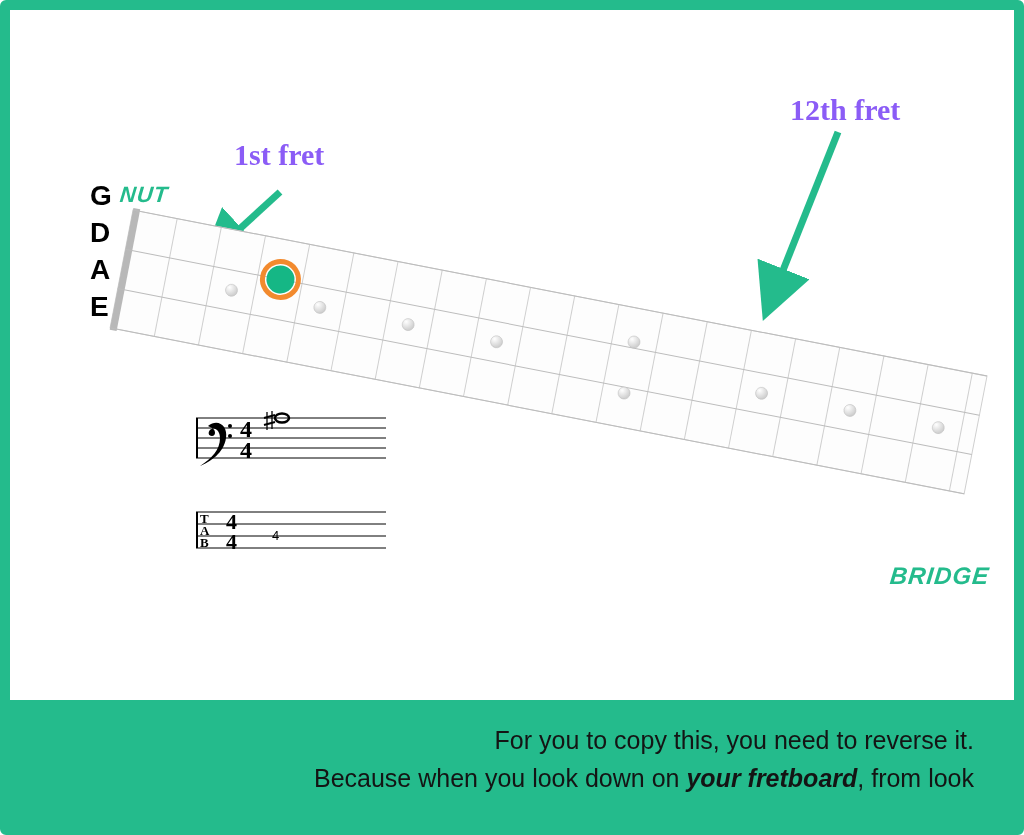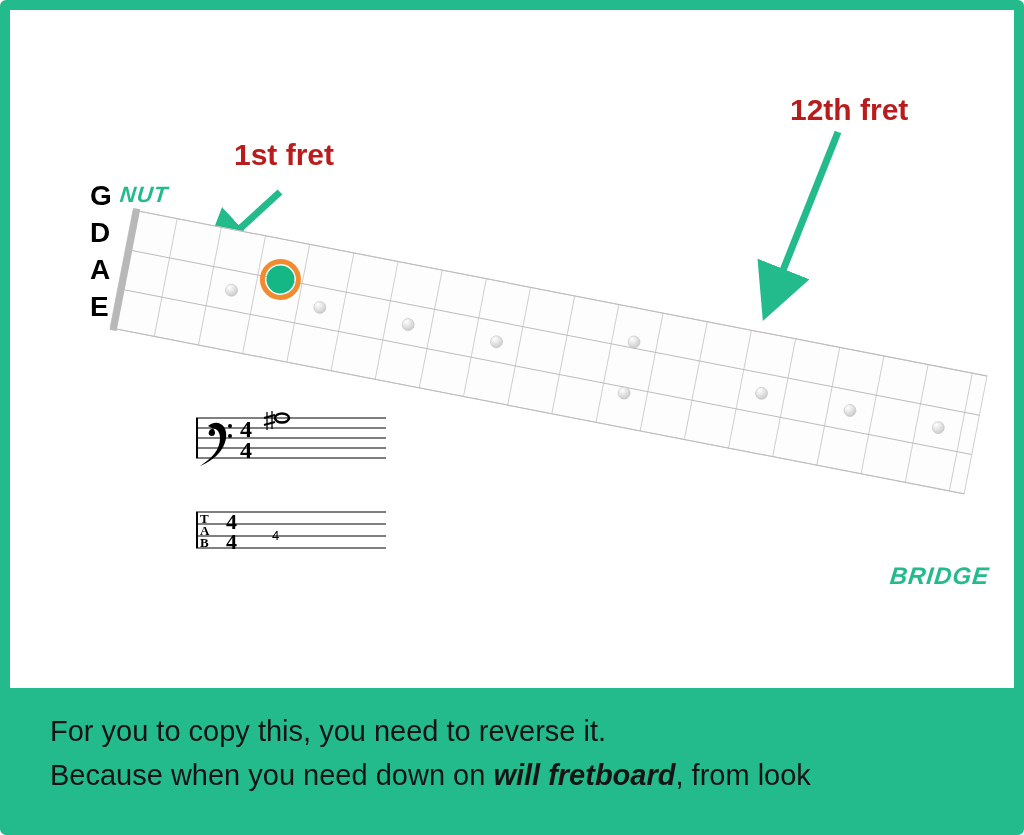--- a/index.html
+++ b/index.html
@@ -45,36 +45,36 @@
     font-family: "Comic Sans MS", cursive, sans-serif;
     font-style: italic;
     font-weight: 900;
     font-size: 24px;
     color: #24bb8c;
     letter-spacing: 1px;
     transform: skewX(-6deg);
   }
   .fret-label {
     position: absolute;
-    font-family: Liberation Sans, sans-serif;
+    font-family: Liberation Serif, serif;
     font-weight: 900;
     font-size: 30px;
-    color: #b91c1c;
+    color: #8b5cf6;
   }
   .caption-bar {
     position: absolute;
     left: 0;
     right: 0;
     bottom: 0;
     background: #24bb8c;
     padding: 22px 40px 28px;
-    text-align: left;
+    text-align: right;
     color: #141414;
     font-family: Arial, sans-serif;
-    font-size: 29px;
+    font-size: 25px;
   }
   .caption-bar .line { display: block; line-height: 1.5; }
   .caption-bar em { font-style: italic; font-weight: 900; }
   
   .staff-block {
     position: absolute;
     left: 176px;
     top: 398px;
     width: 200px;
   }
@@ -222,18 +222,18 @@
           <text x="40" y="17" font-family="Georgia,serif" font-weight="900" font-size="22">4</text>
           <text x="40" y="37" font-family="Georgia,serif" font-weight="900" font-size="22">4</text>
           <text x="86" y="28" font-family="Arial" font-size="13">4</text>
         </g>
       </svg>
     </div>
 
     <div class="caption-bar">
       <span class="line">For you to copy this, you need to reverse it.</span>
       <span class="line">
-        <span>Because when you need down on </span><em>will fretboard</em><span>, from look</span>
+        <span>Because when you look down on </span><em>your fretboard</em><span>, from look</span>
       </span>
     </div>
 
   </div>
 </div>
 
 </body></html>

